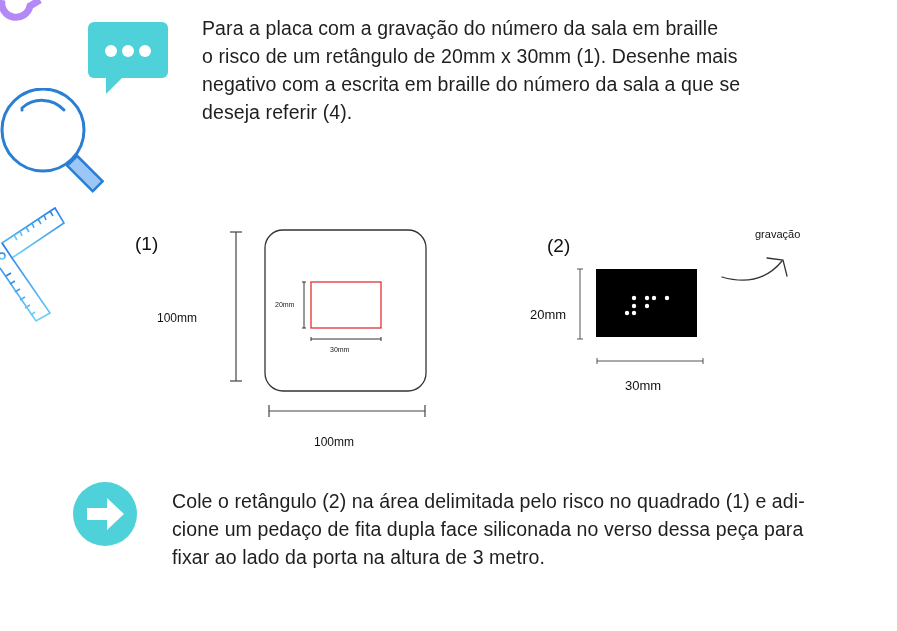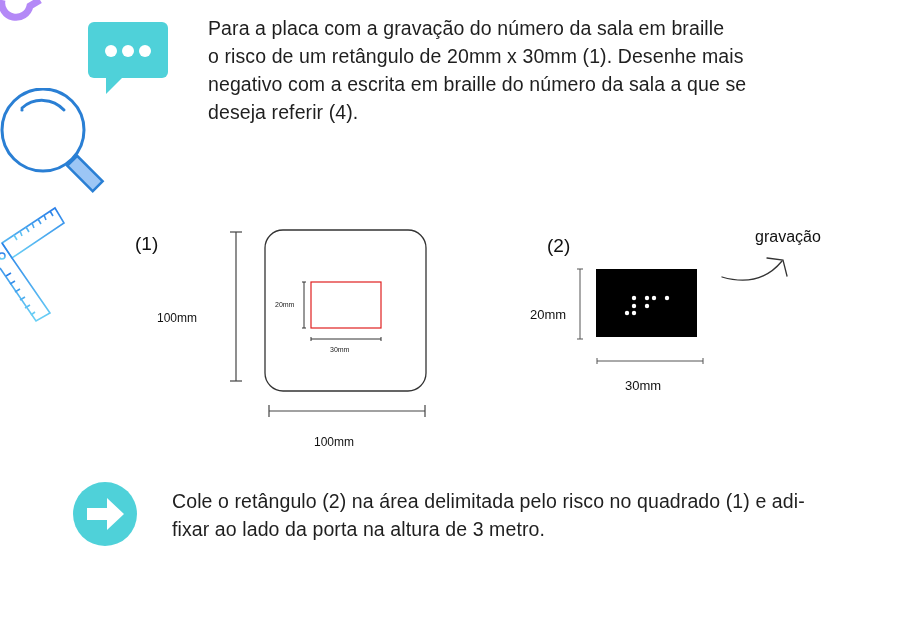--- a/index.html
+++ b/index.html
@@ -1,20 +1,20 @@
 <!DOCTYPE html>
 <html><head>
 <meta charset="utf-8">
 <style>
   html, body { margin:0; padding:0; background:#ffffff; }
   body { width:897px; height:631px; position:relative; overflow:hidden;
          font-family:"Liberation Sans", sans-serif; color:#1a1a1a; }
   .abs { position:absolute; }
   .para { font-size:19.5px; line-height:28px; color:#1f1f1f; letter-spacing:0.1px; }
-  .para-top { left:208px; top:14px; width:640px; }
+  .para-top { left:202px; top:14px; width:640px; }
   .para-bottom { left:172px; top:487px; width:720px; }
   .para span { display:block; white-space:nowrap; }
   .lbl { font-size:12px; color:#111; }
   .tiny { font-size:7px; color:#222; }
 </style>
 </head>
 <body>
 
 <svg class="abs" style="left:0;top:0" width="60" height="30" viewBox="0 0 60 30">
   <path d="M2 0 A 14 14 0 0 0 30 6 L 40 0" fill="none" stroke="#b489f7" stroke-width="7"></path>
@@ -93,21 +93,21 @@
     <line x1="44" y1="186" x2="200" y2="186"></line>
     <line x1="44" y1="180" x2="44" y2="192"></line>
     <line x1="200" y1="180" x2="200" y2="192"></line>
   </g>
 </svg>
 <div class="abs tiny" style="left:275px;top:301px;">20mm</div>
 <div class="abs tiny" style="left:330px;top:346px;">30mm</div>
 <div class="abs lbl" style="left:314px;top:435px;">100mm</div>
 
 <div class="abs lbl" style="left:547px;top:235px;font-size:19px;">(2)</div>
-<div class="abs lbl" style="left:755px;top:228px;font-size:16px;">gravação</div>
+<div class="abs lbl" style="left:755px;top:228px;font-size:11px;">gravação</div>
 <div class="abs" style="left:530px;top:307px;font-size:13px;color:#111;">20mm</div>
 <div class="abs" style="left:625px;top:378px;font-size:13px;color:#111;">30mm</div>
 
 <svg class="abs" style="left:570px;top:250px" width="260" height="130" viewBox="0 0 260 130">
 
   <g stroke="#555" stroke-width="1">
     <line x1="10" y1="19" x2="10" y2="89"></line>
     <line x1="7" y1="19" x2="13" y2="19"></line>
     <line x1="7" y1="89" x2="13" y2="89"></line>
   </g>
@@ -137,14 +137,15 @@
   </g>
 </svg>
 
 <svg class="abs" style="left:73px;top:482px" width="64" height="64" viewBox="0 0 64 64">
   <circle cx="32" cy="32" r="32" fill="#4fd1d9"></circle>
   <path d="M14 26 L34 26 L34 16 L51 32 L34 48 L34 38 L14 38 Z" fill="#fff"></path>
 </svg>
 
 <div class="abs para para-bottom">
   <span>Cole o retângulo (2) na área delimitada pelo risco no quadrado (1) e adi-</span>
+  <span>cione um pedaço de fita dupla face siliconada no verso dessa peça para</span>
   <span>fixar ao lado da porta na altura de 3 metro.</span>
 </div>
 
 </body></html>

